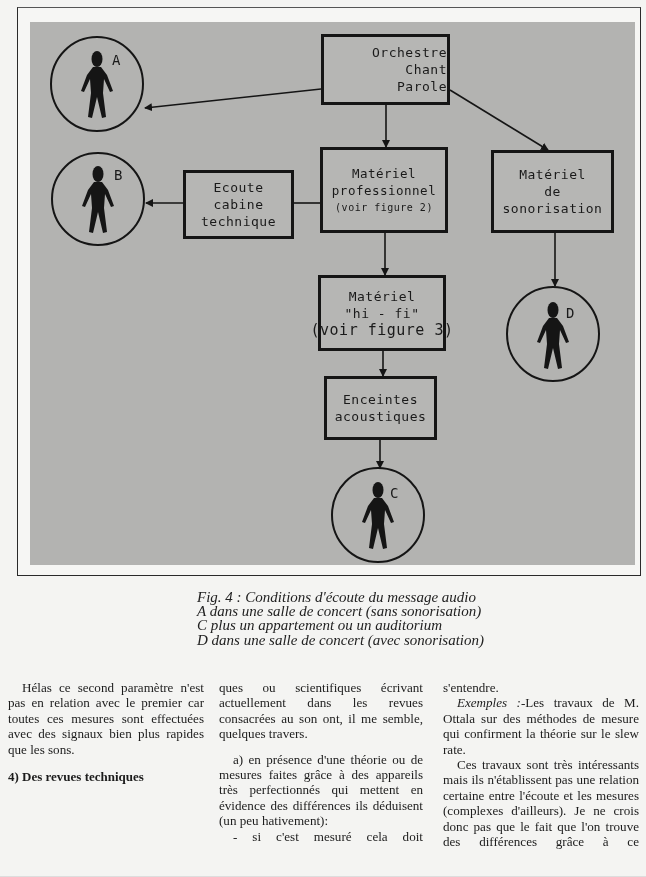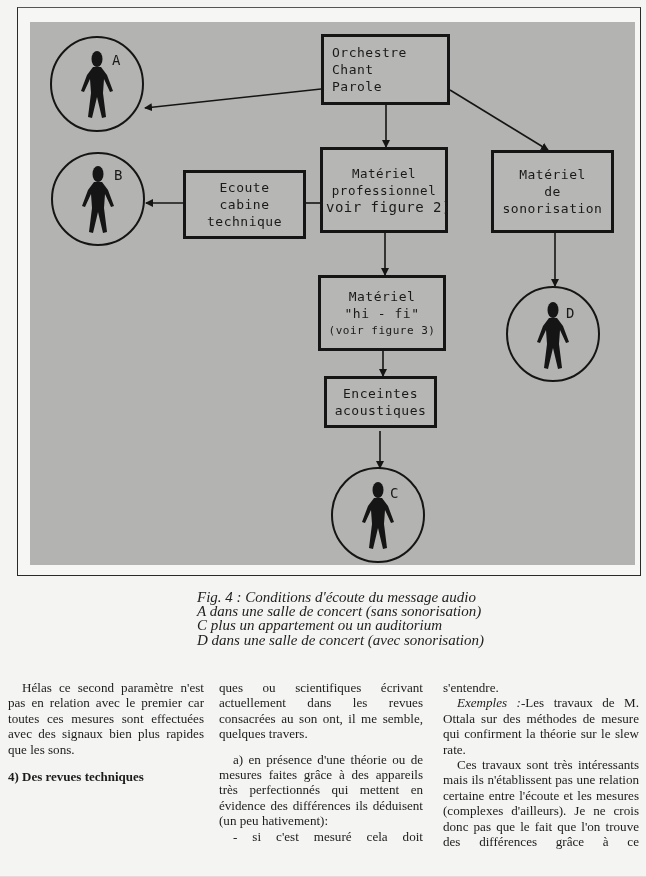--- a/index.html
+++ b/index.html
@@ -95,51 +95,51 @@
     <ellipse cx="378" cy="515" rx="46" ry="47" fill="none" stroke="#151515" stroke-width="2"></ellipse>
     <use href="#person" x="378" y="518"></use>
   </g>
 </svg>
 
 <div class="badge" style="left:112px;top:52px;">A</div>
 <div class="badge" style="left:114px;top:167px;">B</div>
 <div class="badge" style="left:566px;top:305px;">D</div>
 <div class="badge" style="left:390px;top:485px;">C</div>
 
-<div class="box left-align" style="left:321px;top:34px;width:129px;height:71px;">
+<div class="box left-align" style="left:321px;top:34px;width:129px;height:71px;align-items:flex-end;">
   <span class="ln">Orchestre</span>
   <span class="ln">Chant</span>
   <span class="ln">Parole</span>
 </div>
 
 <div class="box" style="left:320px;top:147px;width:128px;height:86px;font-size:12.5px;">
   <span class="ln">Matériel</span>
   <span class="ln">professionnel</span>
-  <span class="ln" style="font-size:14px;">(voir figure 2)</span>
+  <span class="ln" style="font-size:10px;">(voir figure 2)</span>
 </div>
 
-<div class="box" style="left:183px;top:170px;width:123px;height:69px;">
+<div class="box" style="left:183px;top:170px;width:111px;height:69px;">
   <span class="ln">Ecoute</span>
   <span class="ln">cabine</span>
   <span class="ln">technique</span>
 </div>
 
 <div class="box" style="left:491px;top:150px;width:123px;height:83px;">
   <span class="ln">Matériel</span>
   <span class="ln">de</span>
   <span class="ln">sonorisation</span>
 </div>
 
 <div class="box" style="left:318px;top:275px;width:128px;height:76px;">
   <span class="ln">Matériel</span>
   <span class="ln">"hi - fi"</span>
-  <span class="ln" style="font-size:11px;">(voir figure 3)</span>
+  <span class="ln" style="font-size:15px;">(voir figure 3)</span>
 </div>
 
-<div class="box" style="left:324px;top:376px;width:113px;height:52px;">
+<div class="box" style="left:324px;top:376px;width:113px;height:64px;">
   <span class="ln">Enceintes</span>
   <span class="ln">acoustiques</span>
 </div>
 
 <div class="caption">
   <div>Fig. 4 : Conditions d'écoute du message audio</div>
   <div>A dans une salle de concert (sans sonorisation)</div>
   <div>C plus un appartement ou un auditorium</div>
   <div>D dans une salle de concert (avec sonorisation)</div>
 </div>

